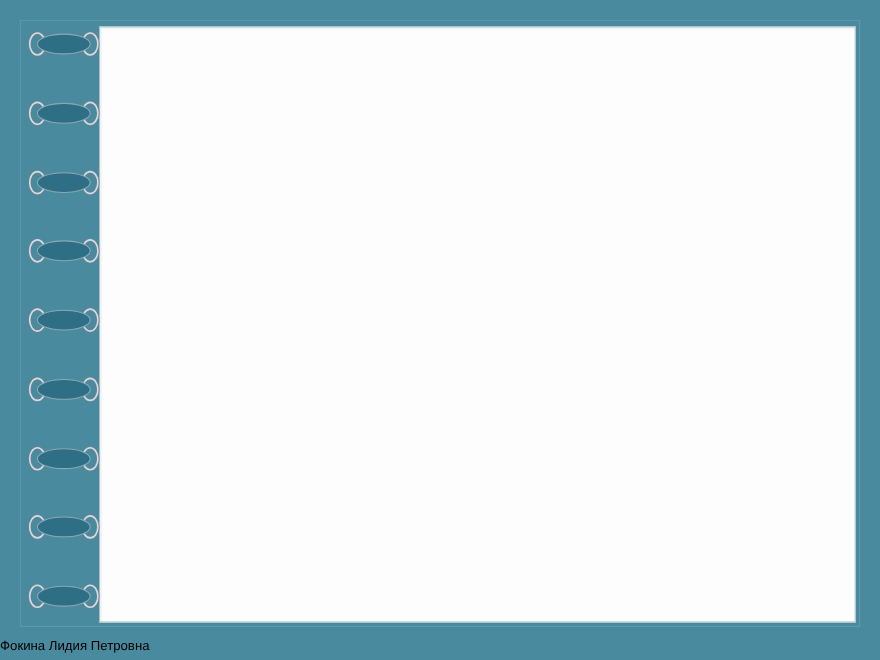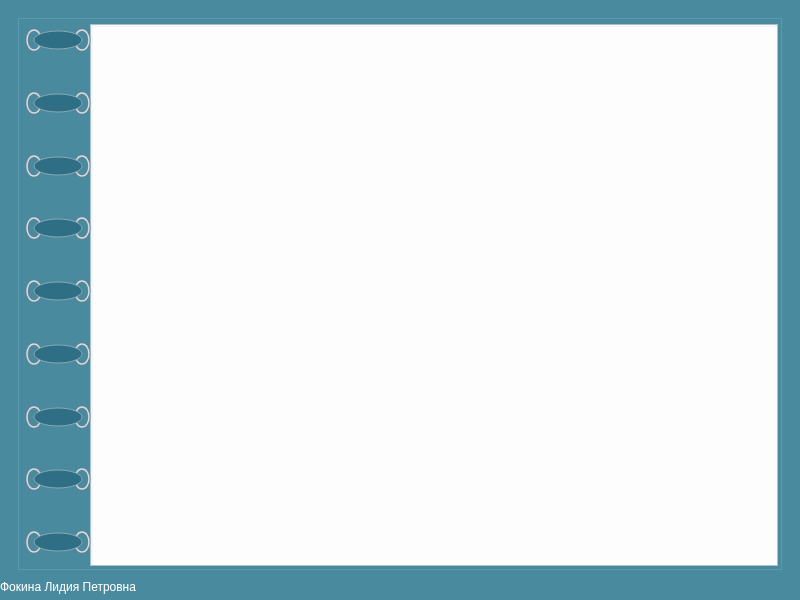--- a/index.html
+++ b/index.html
@@ -50,21 +50,21 @@
     left: 0;
     width: 64px;
     height: 24px;
     overflow: visible;
   }
   .footer-text {
     position: absolute;
     left: 0px;
     bottom: 6px;
     font-size: 12px;
-    color: #ffffff;
+    color: #000000;
   }
 </style>
 </head>
 <body>
 
 <div class="outer-frame"></div>
 
 <div class="page"></div>
 
 <div class="binding">

